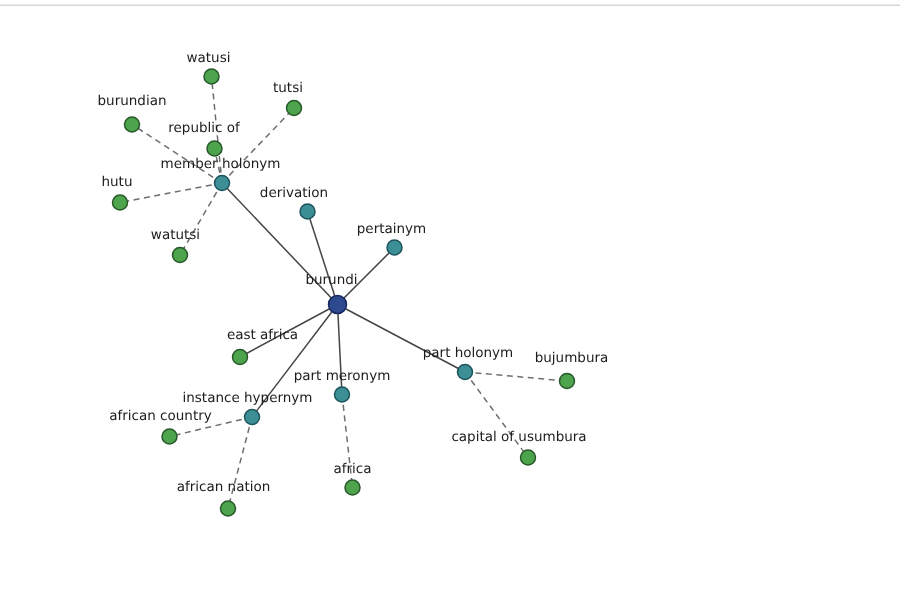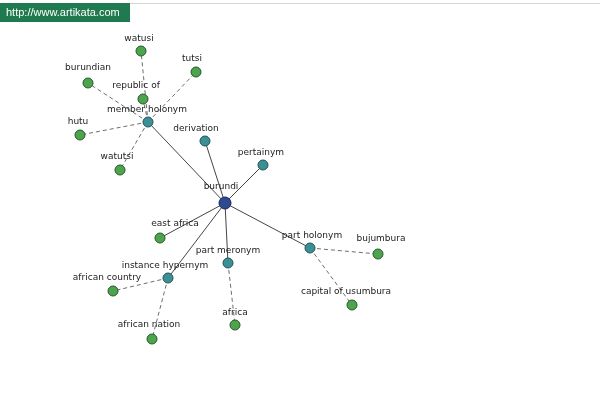--- a/index.html
+++ b/index.html
@@ -45,21 +45,20 @@
   }
   .graph-node {
     cursor: pointer;
   }
 </style>
 </head>
 <body>
 
 <div id="stage">
   <div id="top-hairline"></div>
-  <div id="url-chip" style="background: rgb(31, 122, 79); color: rgb(255, 255, 255);">http://www.artikata.com</div>
   <svg id="graph-svg" width="600" height="400" viewBox="0 0 600 400">
       <line x1="225" y1="203" x2="148" y2="122" stroke-width="1" stroke="#454545"></line>
       <line x1="225" y1="203" x2="205" y2="141" stroke-width="1" stroke="#454545"></line>
       <line x1="225" y1="203" x2="263" y2="165" stroke-width="1" stroke="#454545"></line>
       <line x1="225" y1="203" x2="310" y2="248" stroke-width="1" stroke="#454545"></line>
       <line x1="225" y1="203" x2="228" y2="263" stroke-width="1" stroke="#454545"></line>
       <line x1="225" y1="203" x2="168" y2="278" stroke-width="1" stroke="#454545"></line>
       <line x1="225" y1="203" x2="160" y2="238" stroke-width="1" stroke="#454545"></line>
       <line x1="148" y1="122" x2="141" y2="51" stroke-width="1" stroke="#6e6e6e" stroke-dasharray="4,3"></line>
       <line x1="148" y1="122" x2="196" y2="72" stroke-width="1" stroke="#6e6e6e" stroke-dasharray="4,3"></line>

